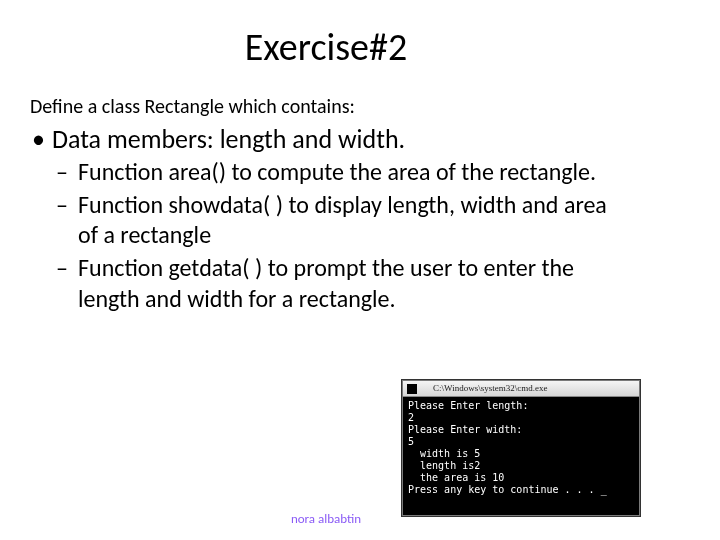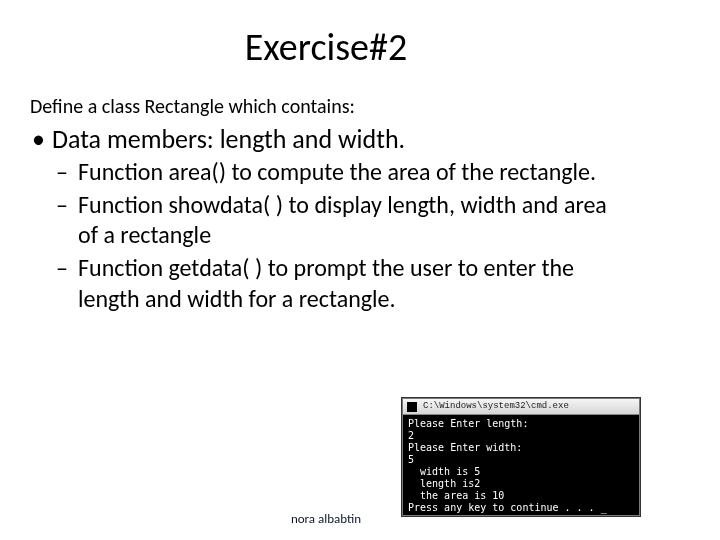--- a/index.html
+++ b/index.html
@@ -7,25 +7,25 @@
   .slide { width: 652px; height: 540px; position: relative; padding: 24px 30px 0 30px; }
   .title { text-align: center; font-size: 38px; font-weight: 400; margin-bottom: 24px; }
   .intro { font-size: 20px; line-height: 1.25; margin-bottom: 4px; }
   .bullets { list-style: none; padding-left: 0; }
   .bullets li { font-size: 26px; line-height: 1.3; padding-left: 22px; position: relative; }
   .bullets li::before { content: "•"; position: absolute; left: 2px; top: 0; }
   .bold { font-weight: 400; }
   .sub { list-style: none; padding-left: 26px; }
   .sub li { font-size: 24px; line-height: 1.28; padding-left: 22px; position: relative; margin-bottom: 2px; }
   .sub li::before { content: "–"; position: absolute; left: 0; top: 0; }
-  .footer { position: absolute; left: 0; right: 0; bottom: 14px; text-align: center; color: #0f172a; font-size: 13px; }
+  .footer { position: absolute; left: 0; right: 0; bottom: 14px; text-align: center; color: #8b5cf6; font-size: 13px; }
   .console { position: absolute; right: 12px; bottom: 24px; width: 238px; background: #000; font-family: "Courier New", monospace; color: #fff; font-size: 10px; line-height: 1.2; border: 1px solid #7a7a7a; box-shadow: 0 0 0 1px #333; }
-  .console .titlebar { background: linear-gradient(#f5f5f5,#d6d6d6); color: #222; font-family: Liberation Mono, monospace; font-size: 9px; padding: 2px 4px; display: flex; align-items: center; gap: 6px; border-bottom: 1px solid #888; }
+  .console .titlebar { background: linear-gradient(#f5f5f5,#d6d6d6); color: #222; font-family: Liberation Serif, serif; font-size: 9px; padding: 2px 4px; display: flex; align-items: center; gap: 16px; border-bottom: 1px solid #888; }
   .console .icon { width: 10px; height: 10px; background: #000; display: inline-block; }
-  .console pre { padding: 3px 5px 1px 5px; white-space: pre; }
+  .console pre { padding: 3px 5px 19px 5px; white-space: pre; }
 </style>
 </head>
 <body>
 <div class="slide">
 
   <h1 class="title">Exercise#2</h1>
 
   <p class="intro">Define a class Rectangle which contains:</p>
 
   <ul class="bullets">

